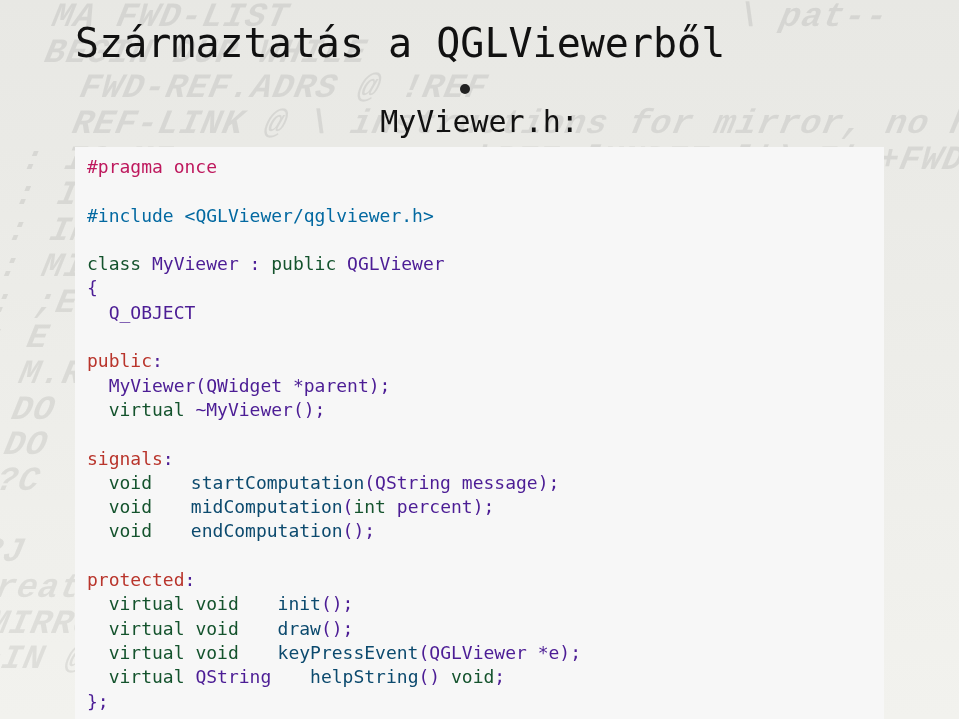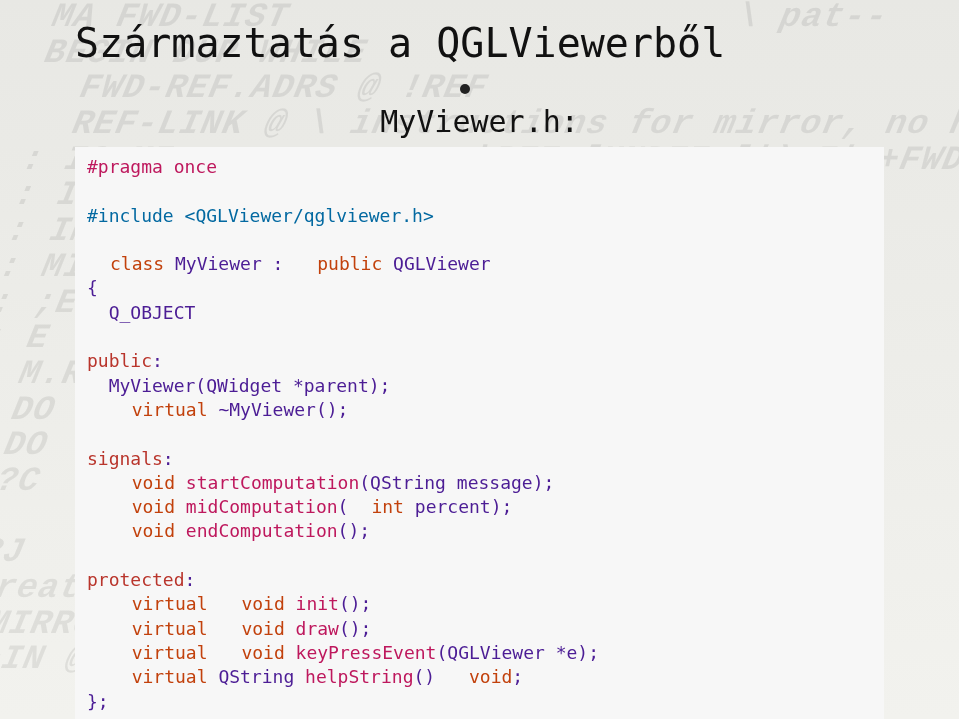--- a/index.html
+++ b/index.html
@@ -67,23 +67,23 @@
       margin: 6px 0 0 0;
       background: #f7f7f7;
       padding: 8px 12px 14px 12px;
       font-family: "DejaVu Sans Mono", "Courier New", monospace;
       font-size: 18px;
       line-height: 1.35;
       white-space: pre;
     }
     .c-gray   { color: #be185d; }
     .c-purple { color: #0369a1; }
-    .c-teal   { color: #c2410c; margin-left: 23px; }
+    .c-teal   { color: #14532d; }
     .c-red    { color: #b9352c; }
-    .c-blue   { color: #be185d; }
+    .c-blue   { color: #0c4a6e; margin-left: 28px; }
     .c-black  { color: #4c1d95; }
   </style>
 </head>
 <body>
 
 <div class="bg-layer"></div>
 <div class="bg-code">MA FWD-LIST                     \ pat--          (c) 18apr99
 BEGIN DUP WHILE
   FWD-REF.ADRS @ !REF
   REF-LINK @ \ instructions for mirror, no host atti   +FWDREF @ MIRROR : ABORT ;

